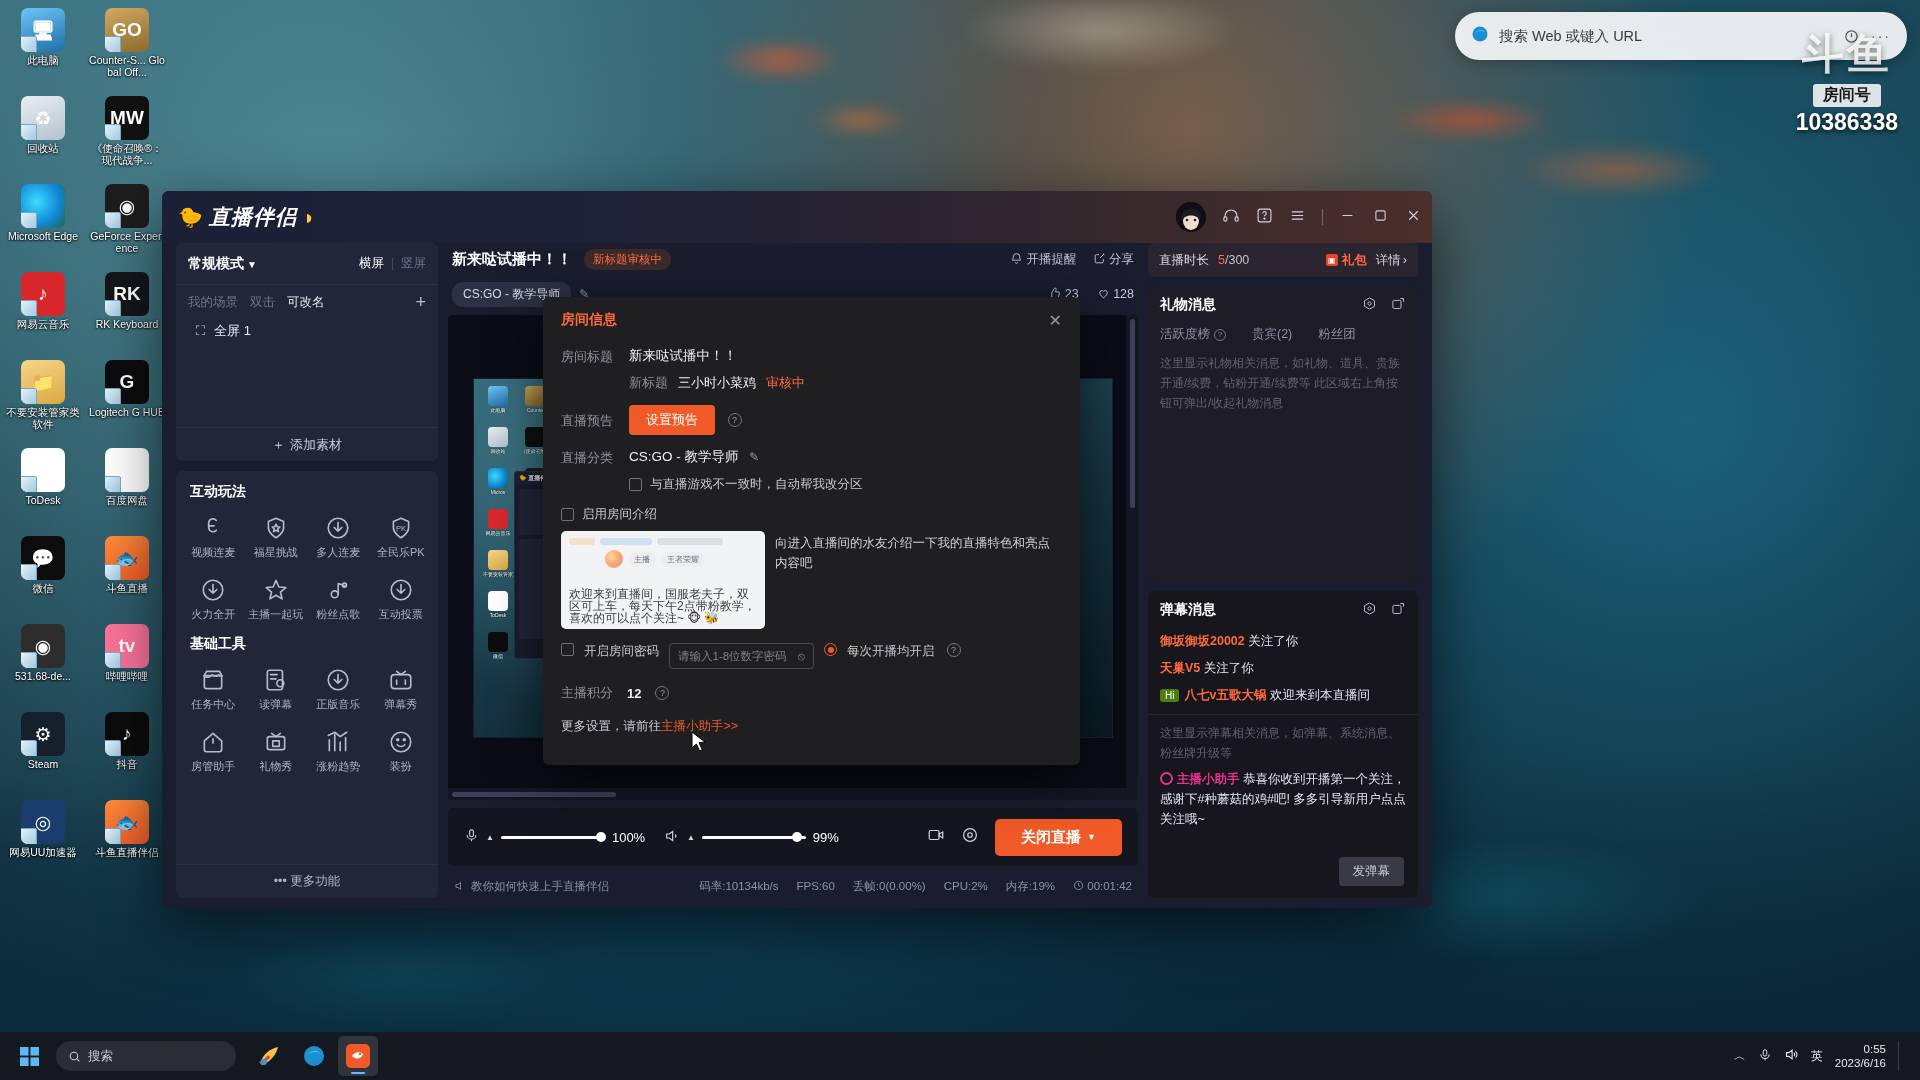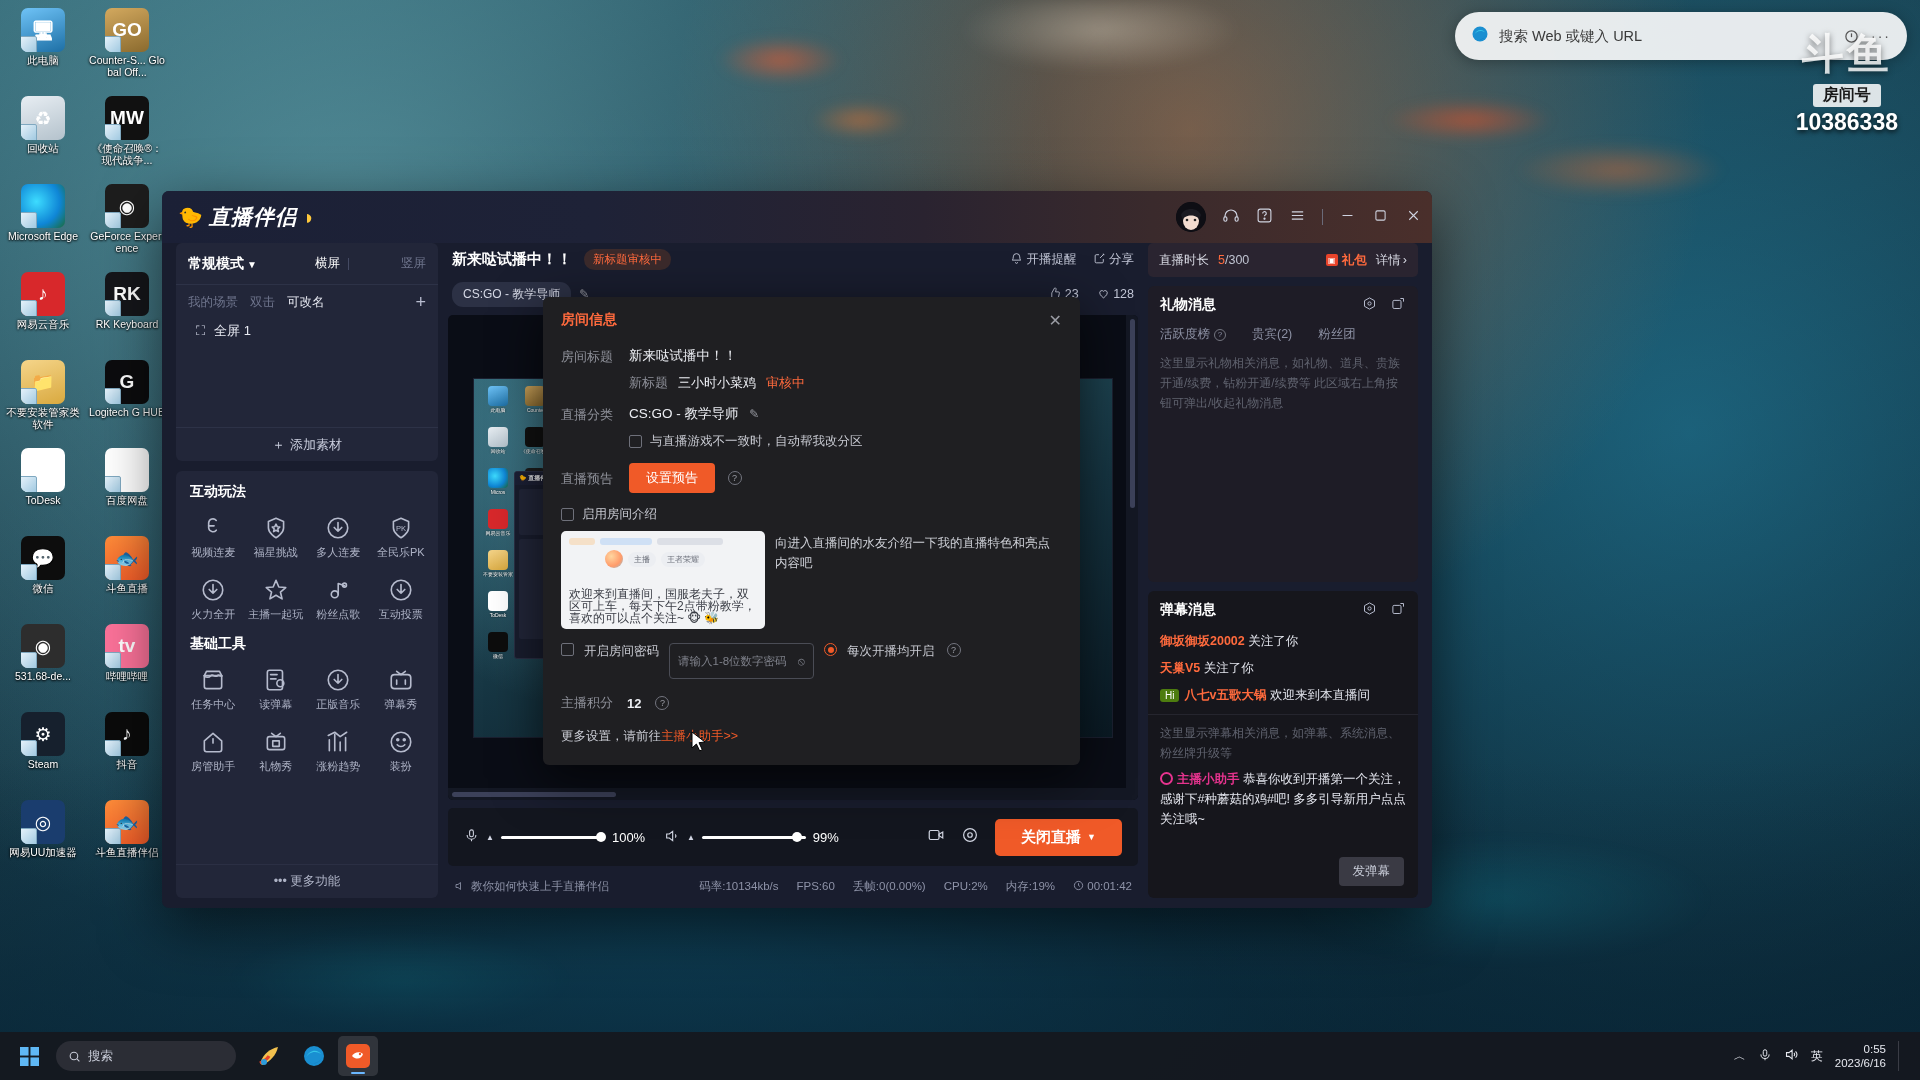--- a/index.html
+++ b/index.html
@@ -110,21 +110,21 @@
   .panel { background:#222639; border-radius:6px; }
   .scene-panel { height:218px; display:flex; flex-direction:column; }
   .scene-head {
     height:42px; display:flex; align-items:center; padding:0 12px;
     border-bottom:1px solid #2d3247;
   }
   .mode { color:#fff; font-size:14px; font-weight:bold; }
   .mode .caret { font-size:10px; margin-left:3px; }
   .seg { margin-left:auto; display:flex; align-items:center; font-size:12.5px; gap:8px; }
   .seg .on { color:#fff; }
-  .seg .off { color:#6e748c;margin-left:44px; }
+  .seg .off { color:#6e748c; }
   .seg .bar { width:1px; height:12px; background:#444a63; }
   .scene-sub { display:flex; align-items:center; padding:8px 12px 4px; gap:12px; }
   .scene-sub .g { color:#6e748c; font-size:12.5px; }
   .scene-sub .w { color:#e8eaf2; font-size:12.5px; }
   .scene-sub .plus { margin-left:auto; color:#b9bdd0; font-size:18px; line-height:1; }
   .scene-item { display:flex; align-items:center; gap:9px; padding:7px 12px 7px 20px; color:#e8eaf2; font-size:13px;}
   .scene-item .sq { font-size:13px; color:#c9cddd; }
   .add-material {
     margin-top:auto; height:34px; display:flex; align-items:center; justify-content:center;
     gap:5px; color:#c9cddd; font-size:13px; border-top:1px solid #2d3247;
@@ -275,21 +275,21 @@
   .intro-card .chat { display:flex; align-items:center; gap:5px;margin-left:36px; }
   .intro-card .av { width:18px;height:18px;border-radius:50%;
     background:radial-gradient(circle at 35% 35%, #ffd6a0, #ff9b6a 60%, #7fc6e8);}
   .intro-card .tag { background:#eceef2; color:#6b6f7a; font-size:8px; padding:2px 6px; border-radius:8px;}
   .intro-card .msg { font-size:12px; color:#3a3d45; line-height:12px; margin-top:20px;}
   .intro-card .strip { display:flex; gap:4px; margin-top:5px; align-items:center;}
   .intro-card .strip i { display:block; height:7px; border-radius:3px;}
   .intro-text { color:#d0d2d9; font-size:12.5px; line-height:20px; padding-top:2px;}
   .pw-row { display:flex; align-items:flex-start; gap:10px; margin-top:14px;}
   .pw-input {
-    width:145px; height:36px; border:1px solid #4a4c55; border-radius:4px;
+    width:145px; height:26px; border:1px solid #4a4c55; border-radius:4px;
     display:flex; align-items:center; padding:0 8px; gap:6px;
   }
   .pw-input .ph { color:#7e808a; font-size:11.5px;}
   .pw-input .eye { margin-left:auto; color:#7e808a; font-size:11px;}
   .radio { width:13px;height:13px;border-radius:50%; border:1px solid #f05a28; display:flex;align-items:center;justify-content:center; flex:none;}
   .radio i { width:6px;height:6px;border-radius:50%; background:#f05a28; display:block;}
   .score-row { display:flex; align-items:center; gap:14px; margin-top:15px; font-size:13px;}
   .score-row .k{ color:#8e9099;}
   .score-row .v{ color:#eceef3; font-weight:bold;}
   .more-row { margin-top:16px; font-size:12.5px; color:#c9cbd3;}
@@ -959,37 +959,37 @@
       <span class="fval">
         <span class="main">新来哒试播中！！</span>
         <span class="sub">
           <span class="k">新标题</span>
           <span class="v">三小时小菜鸡</span>
           <span class="s">审核中</span>
         </span>
       </span>
     </div>
 
+    <div class="frow" style="align-items:center">
+      <span class="flabel">直播预告</span>
+      <span class="fval">
+        <span class="btn-preset">设置预告</span>
+        <span class="qmark">?</span>
+      </span>
+    </div>
+
     <div class="frow">
       <span class="flabel">直播分类</span>
       <span class="fval">
         <span class="main">CS:GO - 教学导师</span>
         <span class="pencil">✎</span>
         <span class="cbrow">
           <span class="cbox"></span>
           <span>与直播游戏不一致时，自动帮我改分区</span>
         </span>
-      </span>
-    </div>
-
-    <div class="frow" style="align-items:center">
-      <span class="flabel">直播预告</span>
-      <span class="fval">
-        <span class="btn-preset">设置预告</span>
-        <span class="qmark">?</span>
       </span>
     </div>
 
     <div class="cbrow" style="margin-top:0;margin-bottom:2px">
       <span class="cbox"></span>
       <span>启用房间介绍</span>
     </div>
 
     <div class="intro-row">
       <div class="intro-card">

